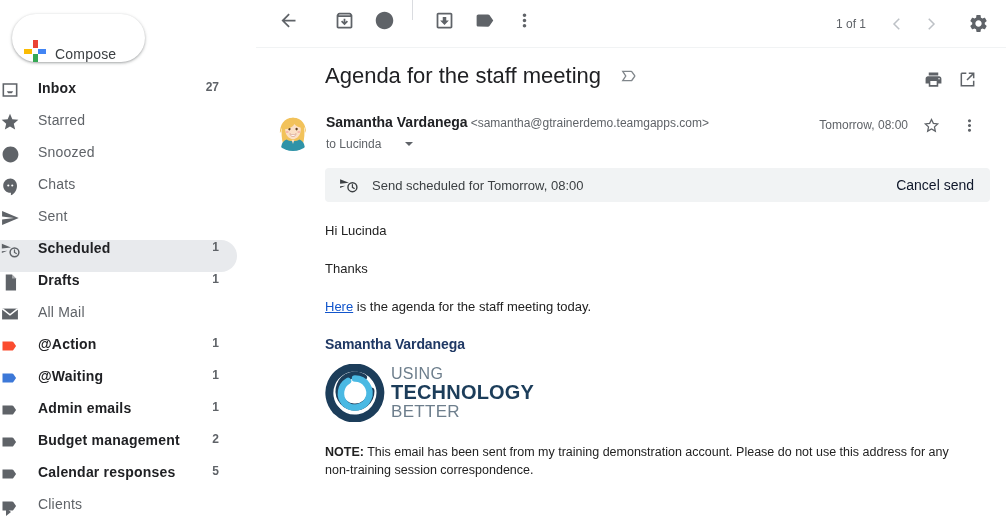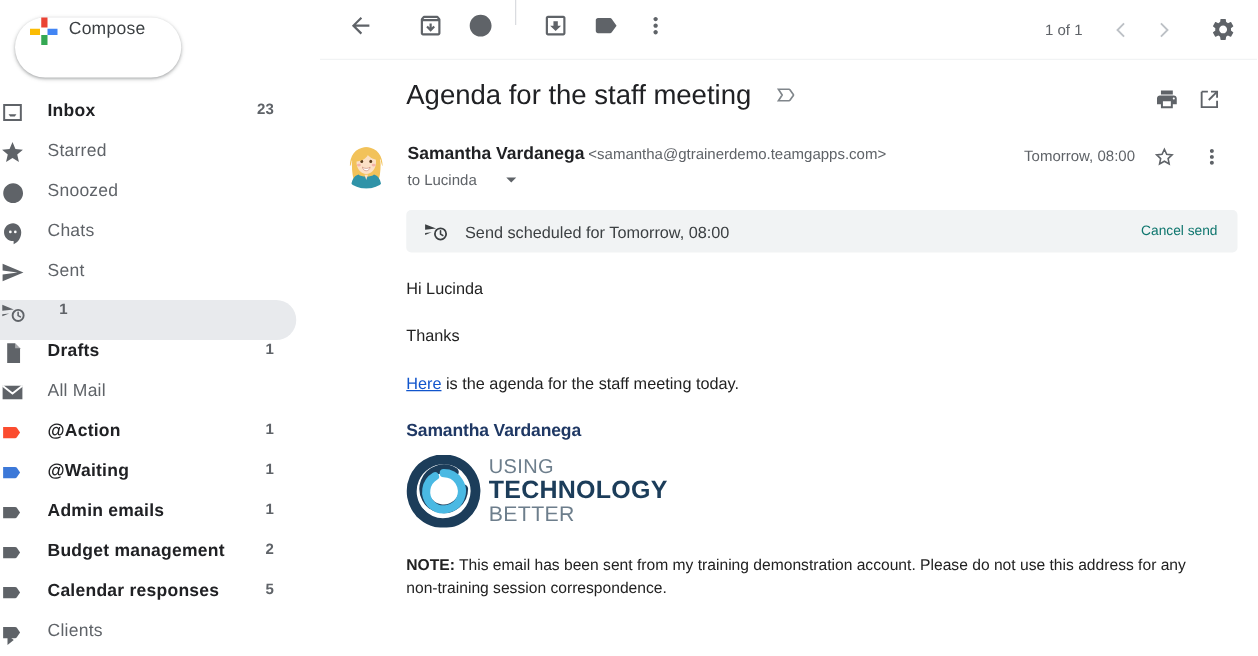--- a/index.html
+++ b/index.html
@@ -13,21 +13,21 @@
   }
   #app { position: relative; width: 1006px; height: 525px; display: flex; }
 
   
   #sidebar {
     width: 256px; height: 525px; flex: 0 0 256px;
     background: #ffffff; position: relative;
     padding-top: 10px;
   }
   .compose-btn {
-    display: flex; align-items: flex-start;
+    display: flex; align-items: flex-end;
     margin: 4px 0 0 12px;
     width: 133px; height: 48px;
     border-radius: 24px;
     background: #ffffff;
     box-shadow: 0 1px 2px 0 rgba(60,64,67,.30), 0 1px 3px 1px rgba(60,64,67,.15);
     cursor: pointer;
     padding-left: 12px;
   }
   .compose-label {
     font-size: 14px; color: #3c4043; letter-spacing: .2px;
@@ -156,21 +156,21 @@
   #sender-right .tb-btn { width: 30px; height: 30px; flex: 0 0 30px; margin-left: 8px; }
 
   
   #sched-banner {
     margin: 17px 16px 0 69px;
     height: 34px; background: #f1f3f4; border-radius: 4px;
     display: flex; align-items: center; padding: 0 16px 0 13px; justify-content: flex-end;
   }
   #sched-icon { color: #3c4043; display: flex; align-items: center; margin-right: 14px; }
   #sched-text { font-size: 13px; color: #3c4043; flex: 1 1 auto; }
-  #cancel-send { font-size: 11px; color: #0f766e; cursor: pointer; white-space: nowrap; }
+  #cancel-send { font-size: 14px; color: #0f172a; cursor: pointer; white-space: nowrap; }
 
   
   #body-area { padding: 20px 16px 0 69px; }
   .body-p {
     font-size: 13px; color: #222222; line-height: 17px;
     margin: 0 0 21px 0;
   }
   .body-link { color: #1155cc; text-decoration: underline; cursor: pointer; }
   #sig-name {
     font-size: 14px; font-weight: bold; color: #1f3864;
@@ -203,21 +203,21 @@
 
     <div id="nav-list">
         <div class="nav-item bold">
           <span class="nav-icon">
             <svg width="20" height="20" viewBox="0 0 24 24" fill="none" stroke="currentColor" stroke-width="1.9">
               <path d="M4 4.8h16v14.4H4z"></path>
               <path d="M4 13.6h4.2l1.6 2.2h4.4l1.6-2.2H20" fill="currentColor" stroke="none"></path>
             </svg>
           </span>
           <span class="nav-label">Inbox</span>
-          <span class="nav-count">23</span>
+          <span class="nav-count">27</span>
         </div>
         <div class="nav-item dim">
           <span class="nav-icon">
             <svg width="20" height="20" viewBox="0 0 24 24" fill="currentColor">
               <path d="M12 17.27L18.18 21l-1.64-7.03L22 9.24l-7.19-.61L12 2 9.19 8.63 2 9.24l5.46 4.73L5.82 21z"></path>
             </svg>
           </span>
           <span class="nav-label">Starred</span>
           <span class="nav-count"></span>
         </div>
@@ -251,20 +251,21 @@
           <span class="nav-count"></span>
         </div>
         <div class="nav-item bold selected">
           <span class="nav-icon">
             <svg width="20" height="20" viewBox="0 0 24 24" fill="currentColor">
               <path d="M2.2 4.6l11 4.4-11 1.2V4.6zM2.2 13.6l6.6-.75-6.6 2.75v-2z"></path>
               <circle cx="17.4" cy="14.8" r="5.3" fill="none" stroke="currentColor" stroke-width="1.8"></circle>
               <path d="M17.4 11.9v3l2.2 1.3" stroke="currentColor" stroke-width="1.5" fill="none" stroke-linecap="round"></path>
             </svg>
           </span>
+          <span class="nav-label">Scheduled</span>
           <span class="nav-count">1</span>
         </div>
         <div class="nav-item bold">
           <span class="nav-icon">
             <svg width="19" height="19" viewBox="0 0 24 24" fill="currentColor">
               <path d="M6 2h8l5 5v15H6z"></path>
               <path d="M14 2v5h5" fill="#fff" opacity=".45"></path>
             </svg>
           </span>
           <span class="nav-label">Drafts</span>

